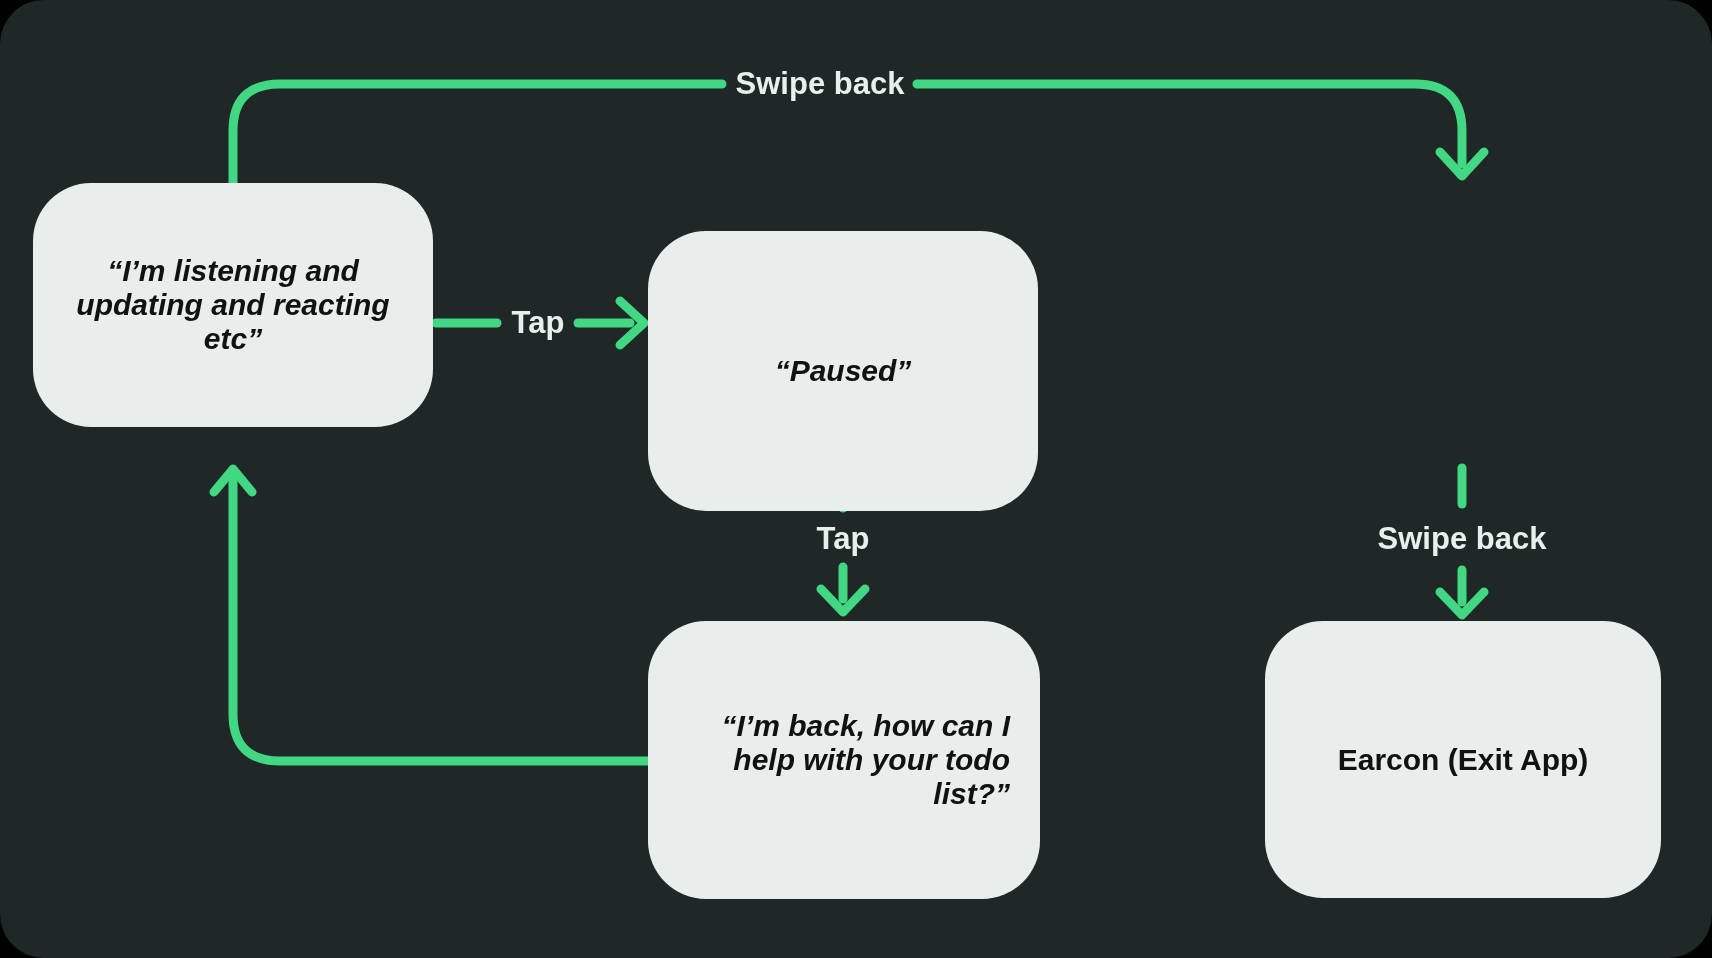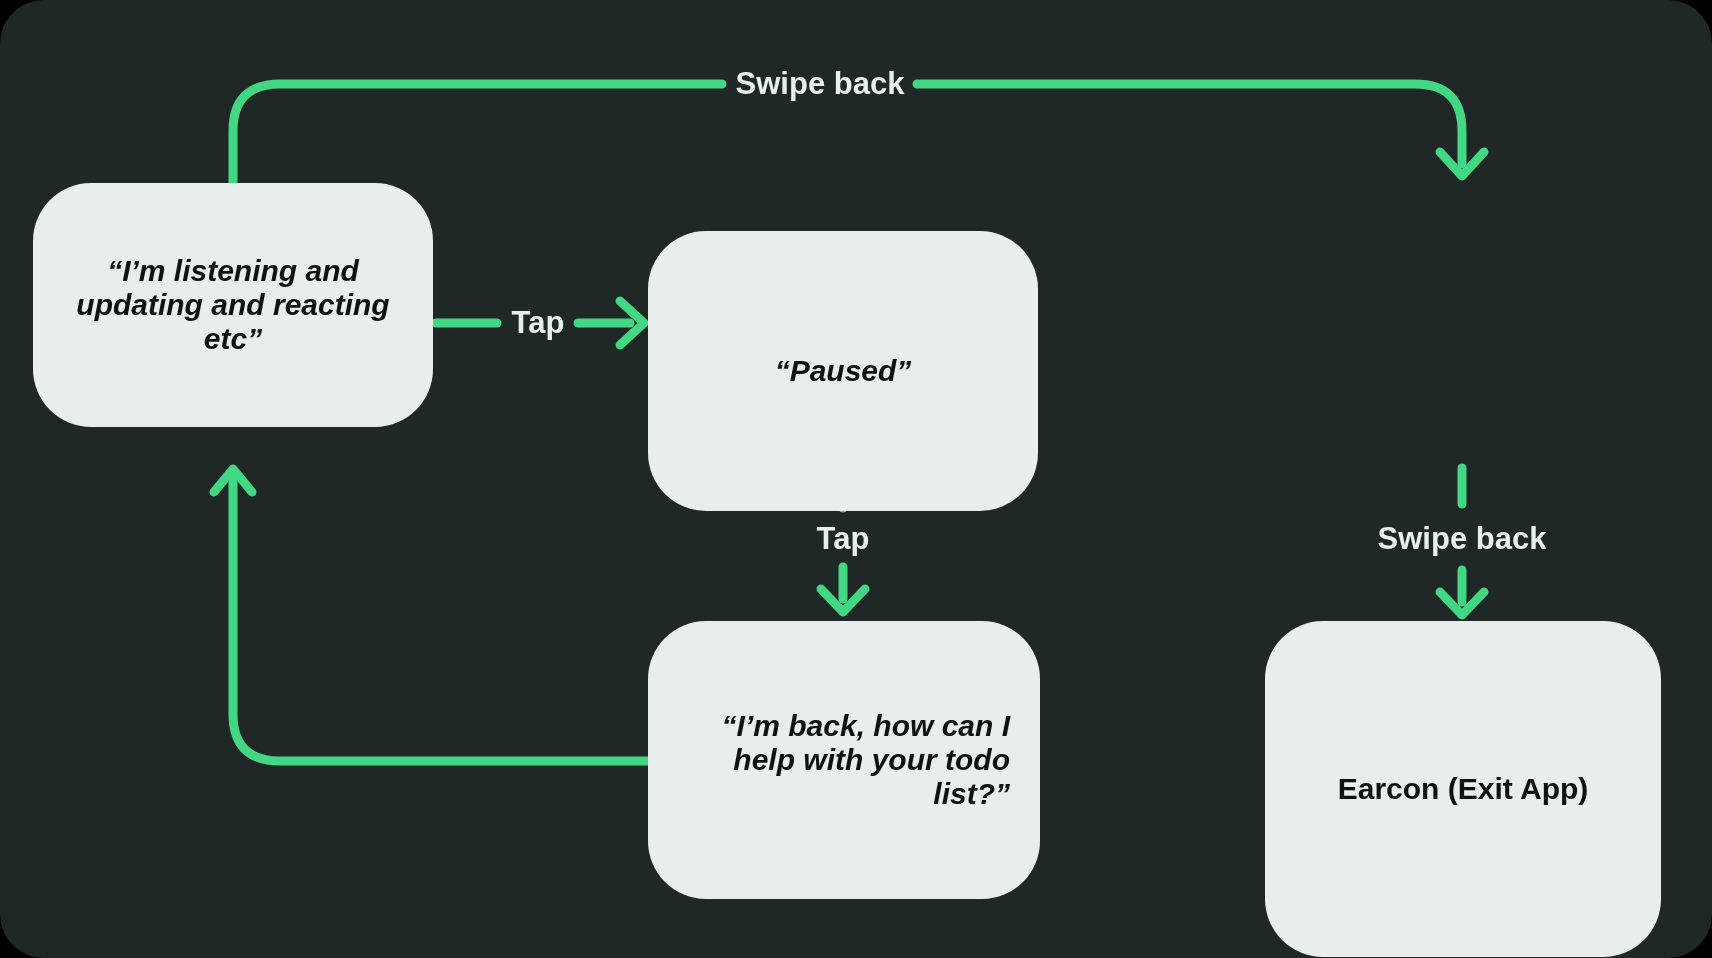--- a/index.html
+++ b/index.html
@@ -55,21 +55,21 @@
   }
   .node .txt { display: inline-block; }
   .node.quote .txt { font-style: italic; }
   .node-listening   { left: 33px;   top: 183px; width: 400px; height: 244px; }
   .node-listening .txt { max-width: 348px; }
   .node-paused      { left: 648px;  top: 183px; width: 390px; height: 280px; margin-top: 48px; }
   .node-confirm     { left: 1265px; top: 183px; width: 395px; height: 280px; }
   .node-confirm .txt { max-width: 308px; }
   .node-back        { left: 648px;  top: 621px; width: 392px; height: 278px; }
   .node-back .txt   { max-width: 332px; text-align: right; }
-  .node-earcon      { left: 1265px; top: 621px; width: 396px; height: 336px; }
+  .node-earcon      { left: 1265px; top: 621px; width: 396px; height: 277px; }
   .flow-label {
     position: absolute;
     transform: translate(-50%, -50%);
     color: var(--label-text);
     font-weight: bold;
     font-size: 31px;
     white-space: nowrap;
   }
   .label-swipe-top   { left: 820px;  top: 84px; }
   .label-tap-right   { left: 538px;  top: 323px; }

